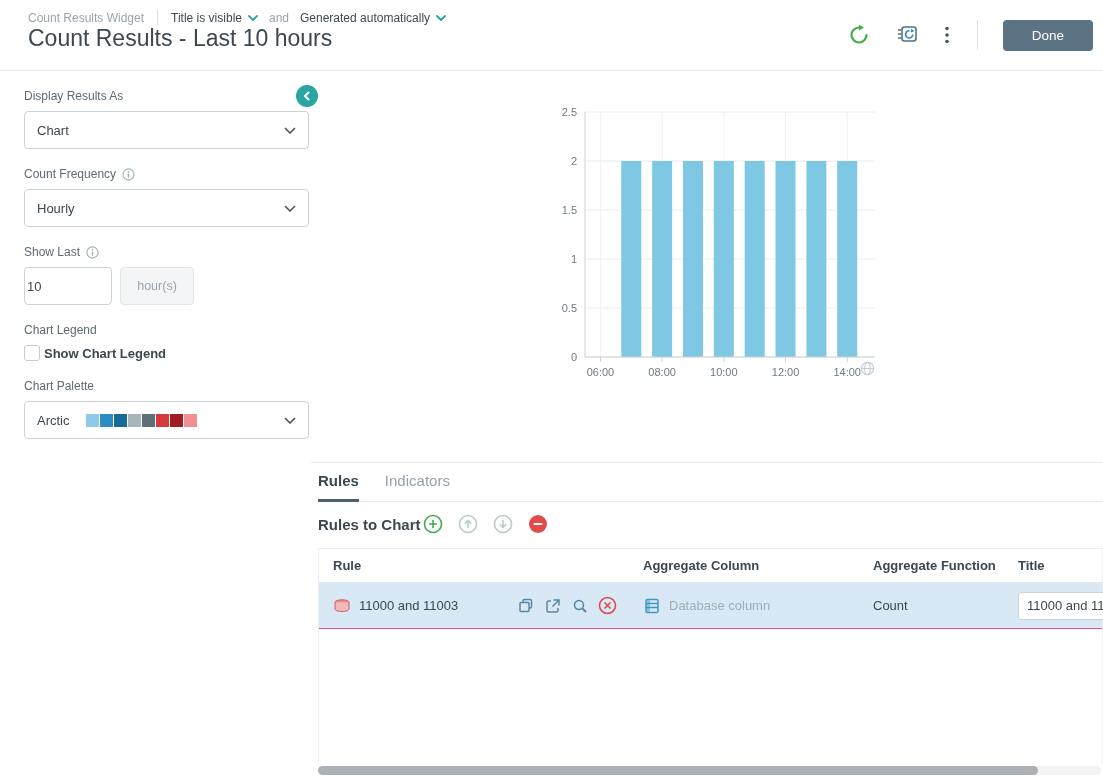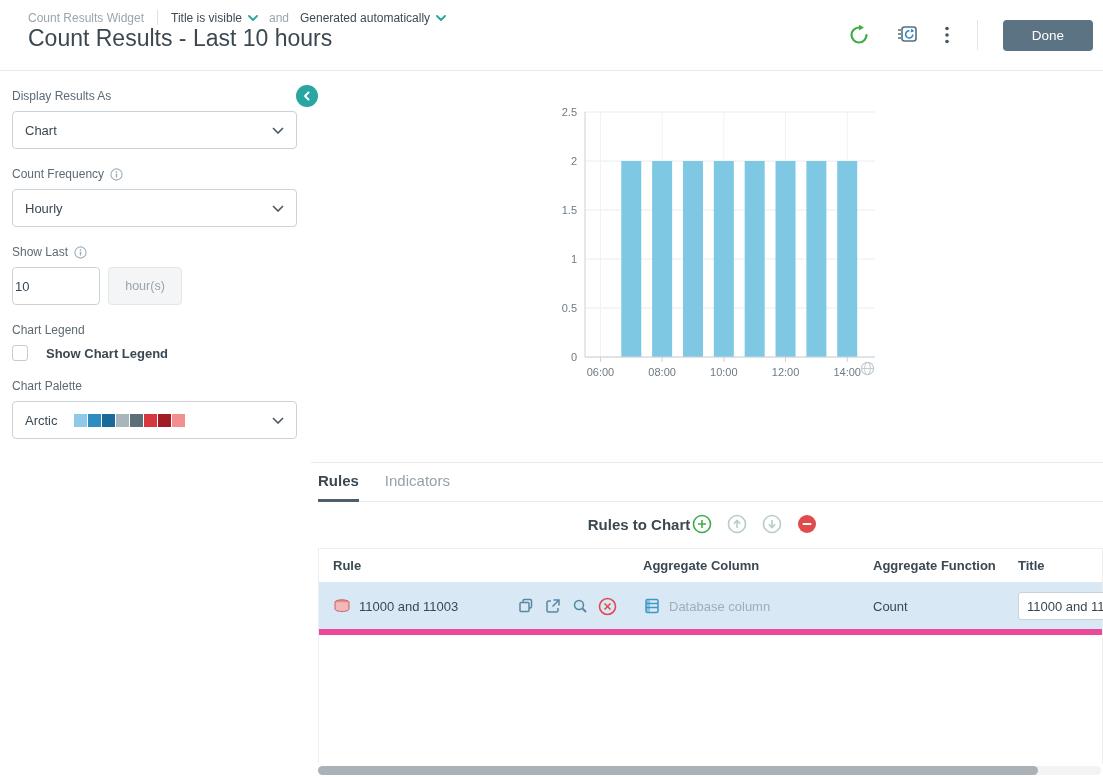--- a/index.html
+++ b/index.html
@@ -15,60 +15,60 @@
   .crumb-sep{width:1px;height:15px;background:#dde1e4;margin:0 13px}
   .inline-dd{display:flex;align-items:center;gap:6px;color:#3d4a54;cursor:pointer}
   .conj{margin:0 11px;color:#9aa5ad}
   .page-title{position:absolute;top:25px;left:28px;margin:0;font-size:23px;font-weight:400;color:#3b4852}
   .header-actions{position:absolute;top:19px;right:10px;display:flex;align-items:center;gap:21px;height:32px}
   .icon-btn{background:none;border:none;padding:2px;display:flex;align-items:center;justify-content:center}
   .v-sep{width:1px;height:30px;background:#e1e5e8;margin:0 4px}
   .done-btn{width:90px;height:31px;background:#5c7384;color:#fff;border:none;border-radius:4px;font-size:13.5px}
 
   
-  .sidebar{position:absolute;top:71px;left:0;width:310px;bottom:0;padding:18px 0 0 12px}
+  .sidebar{position:absolute;top:71px;left:12px;width:310px;bottom:0;padding:18px 0 0 12px}
   .field{margin-bottom:18px}
   .field-label{display:flex;align-items:center;gap:6px;font-size:12px;color:#5d6a74;margin-bottom:8px}
   .select-box{width:285px;height:38px;border:1px solid #ccd3d8;border-radius:4px;background:#fff;
         display:flex;align-items:center;justify-content:space-between;padding:0 12px;
         font-size:13px;color:#3b4852;cursor:pointer}
   .palette-left{display:flex;align-items:center}
   .swatches{display:flex;margin-left:16px}
   .swatch{width:13px;height:13px;margin-right:1px;display:inline-block}
   .show-last-row{display:flex;align-items:center;gap:8px}
   .num-input{width:88px;height:38px;border:1px solid #ccd3d8;border-radius:4px;text-align:left;
         font-size:13px;color:#3b4852;font-family:inherit}
   .unit-box{width:74px;height:38px;background:#f3f5f6;border:1px solid #e2e6e9;border-radius:4px;
         display:flex;align-items:center;justify-content:center;font-size:12.5px;color:#9aa5ad}
-  .checkbox-row{display:flex;align-items:center;gap:18px}
+  .checkbox-row{display:flex;align-items:center;gap:4px}
   .checkbox{width:16px;height:16px;border:1px solid #c3ccd2;border-radius:3px;background:#fff;cursor:pointer}
   .checkbox-label{font-size:13px;font-weight:700;color:#3b4852}
 
   .collapse-btn{position:absolute;left:296px;top:85px;width:22px;height:22px;border-radius:50%;
         background:#29a5a2;border:none;display:flex;align-items:center;justify-content:center;padding:0}
 
   
   .chart-wrap{position:absolute;left:545px;top:100px;width:340px;height:295px}
   .globe{position:absolute;left:860px;top:361px}
 
   
   .bottom-divider{position:absolute;left:311px;right:0;top:462px;height:1px;background:#e7eaec}
   .tabs{position:absolute;left:318px;right:0;top:472px;height:30px;border-bottom:1px solid #e7eaec;display:flex;gap:26px}
   .tab{font-size:15px;color:#96a1a9;height:30px;cursor:pointer}
   .tab.active{color:#3b4852;font-weight:700;border-bottom:3px solid #4e5f6b}
 
-  .rules-header{position:absolute;left:318px;top:512px;right:14px;display:flex;align-items:center;justify-content:center}
+  .rules-header{position:absolute;left:318px;top:512px;right:14px;display:flex;align-items:center;justify-content:flex-start}
   .rules-title{font-size:15px;font-weight:700;color:#3b4852}
   .rules-toolbar{display:flex;align-items:center;gap:11px}
 
   .rules-table{position:absolute;left:318px;top:548px;right:0;height:216px;border:1px solid #eceff1;border-bottom:none;background:#fff}
   .t-head{display:grid;grid-template-columns:310px 230px 145px 1fr;height:34px;align-items:center;
         border-bottom:1px solid #e3e7ea;font-size:13px;font-weight:700;color:#3b4852}
-  .t-row{display:grid;grid-template-columns:310px 230px 145px 1fr;height:52px;align-items:center;
-        background:#d9e8f5;font-size:13px;border-bottom:6px solid #ec4899}
+  .t-row{display:grid;grid-template-columns:310px 230px 145px 1fr;height:46px;align-items:center;
+        background:#d9e8f5;font-size:13px;border-bottom:1px solid #ec4899}
   .t-cell{padding-left:14px;display:flex;align-items:center;gap:8px;white-space:nowrap}
   .row-icons{display:flex;align-items:center;gap:9px;margin-left:auto;margin-right:12px}
   .row-icon-btn{background:none;border:none;padding:0;display:flex}
   .placeholder-text{color:#a2adb5}
   .title-input{width:150px;height:28px;border:1px solid #ccd3d8;border-radius:3px;padding:0 8px;
         font-size:13px;color:#3b4852;font-family:inherit;background:#fff}
 
   .hscrollbar{position:absolute;left:318px;right:2px;top:766px;height:9px;background:#f1f3f4;border-radius:5px}
   .hscroll-thumb{position:absolute;left:0;top:0;height:9px;width:92%;background:#aab2b8;border-radius:5px}
 </style>

